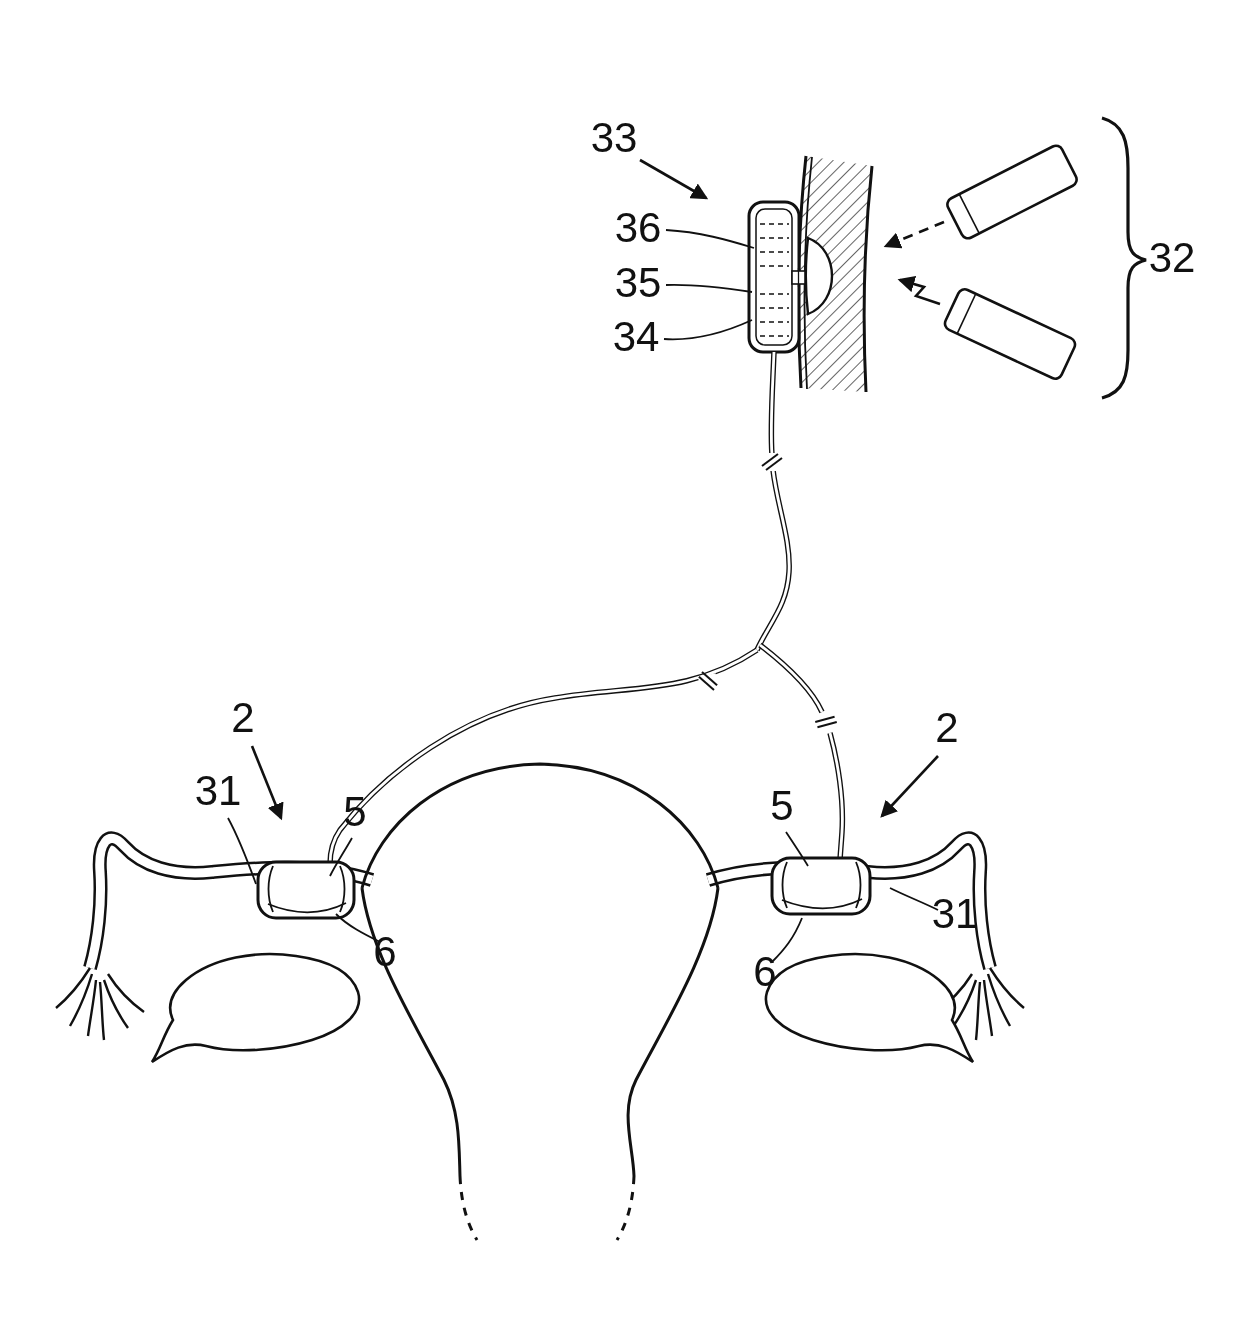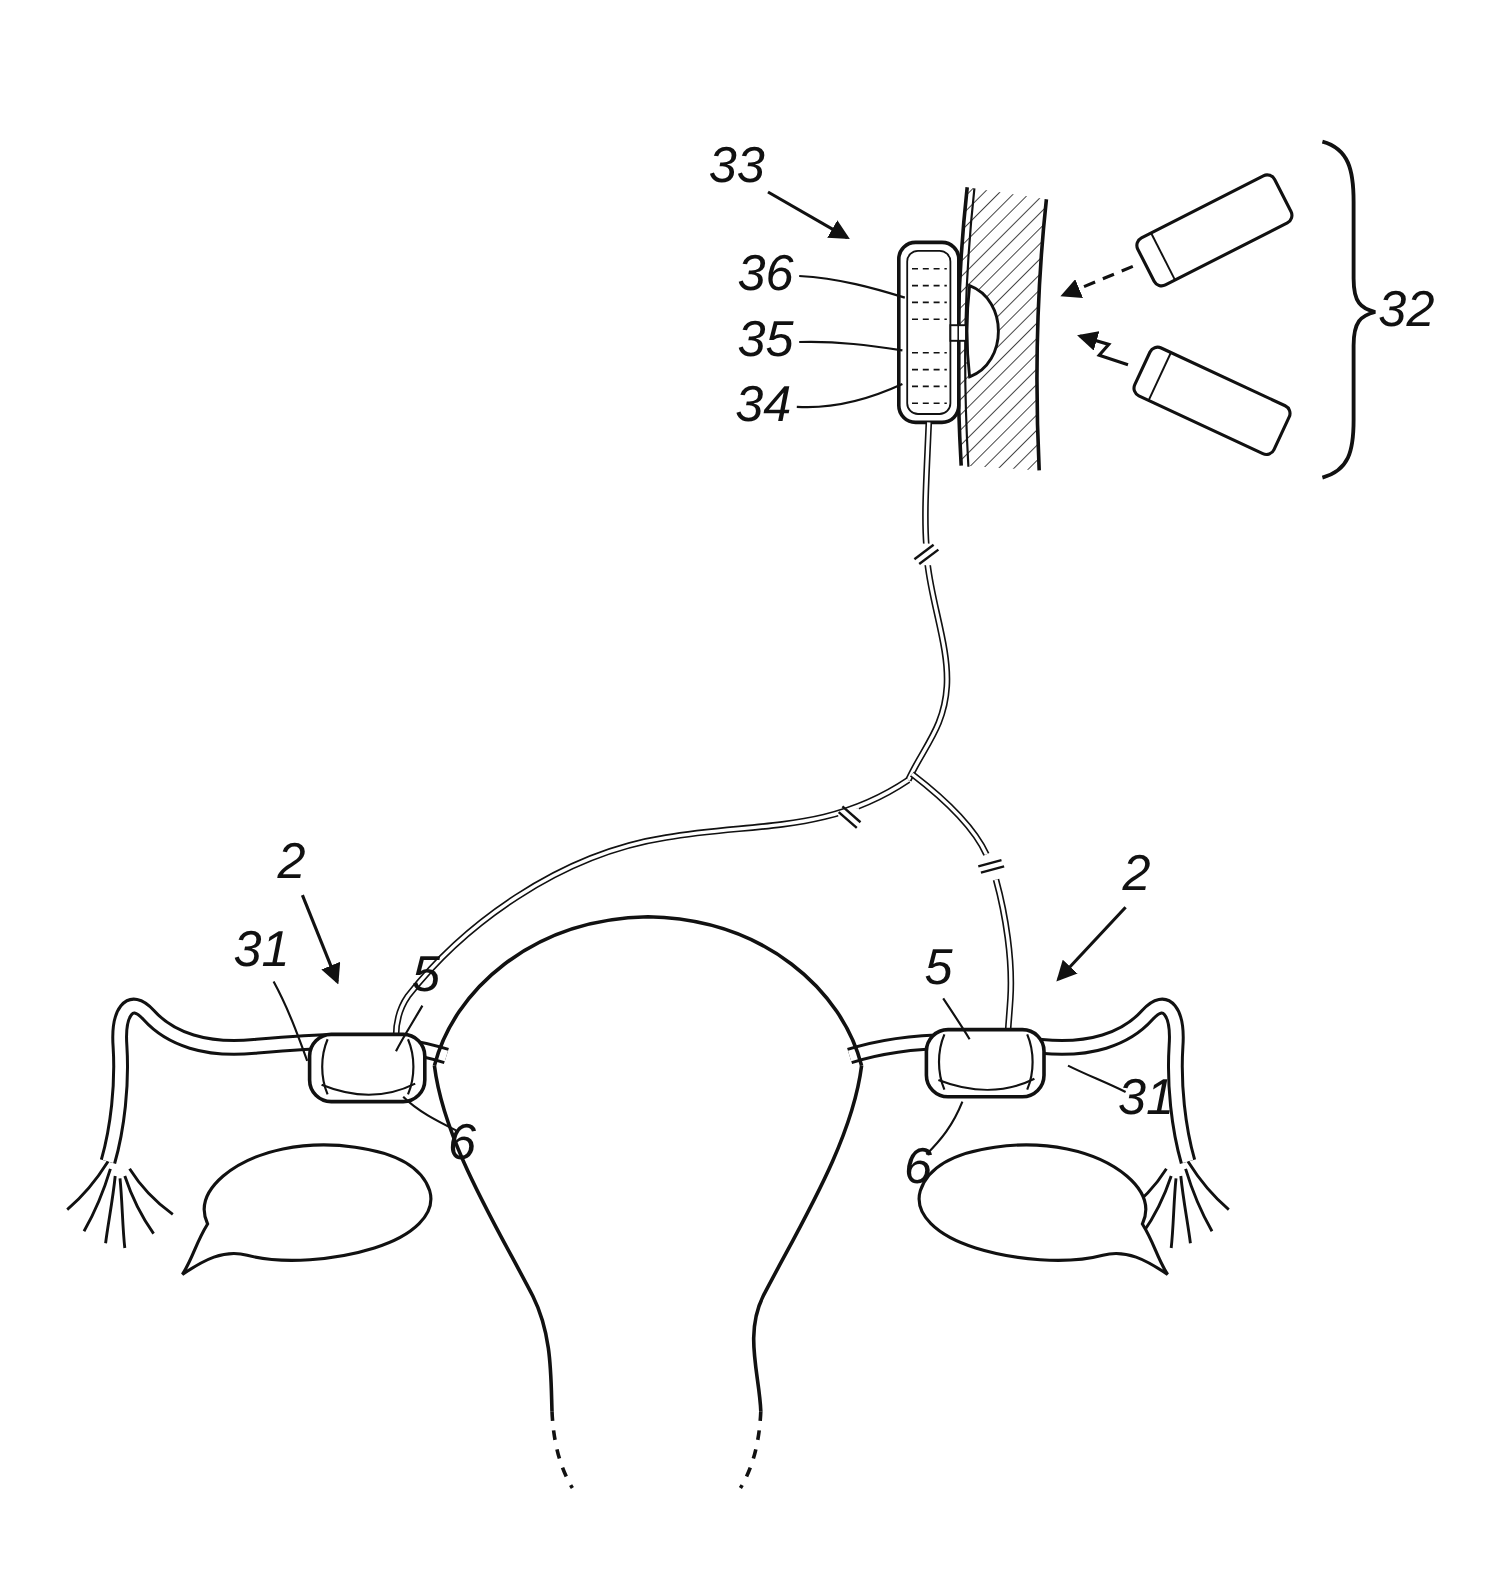--- a/index.html
+++ b/index.html
@@ -1,16 +1,16 @@
 <!DOCTYPE html>
 <html><head>
 <meta charset="utf-8">
 <style>
   html,body{margin:0;padding:0;background:#fff;}
-  .figure-wrap{width:1114px;height:1326px;background:#fff;position:relative;font-style:italic;}
+  .figure-wrap{width:1114px;height:1326px;background:#fff;position:relative;}
   svg{display:block;}
   .lbl{font-family:"Liberation Sans",sans-serif;font-size:42px;fill:#111;}
   .outline{fill:none;stroke:#111;stroke-width:3;}
   .thin{fill:none;stroke:#111;stroke-width:1.8;}
   .leader{fill:none;stroke:#111;stroke-width:1.8;}
   .arrowline{fill:none;stroke:#111;stroke-width:2.6;}
 </style>
 </head>
 <body>
 

